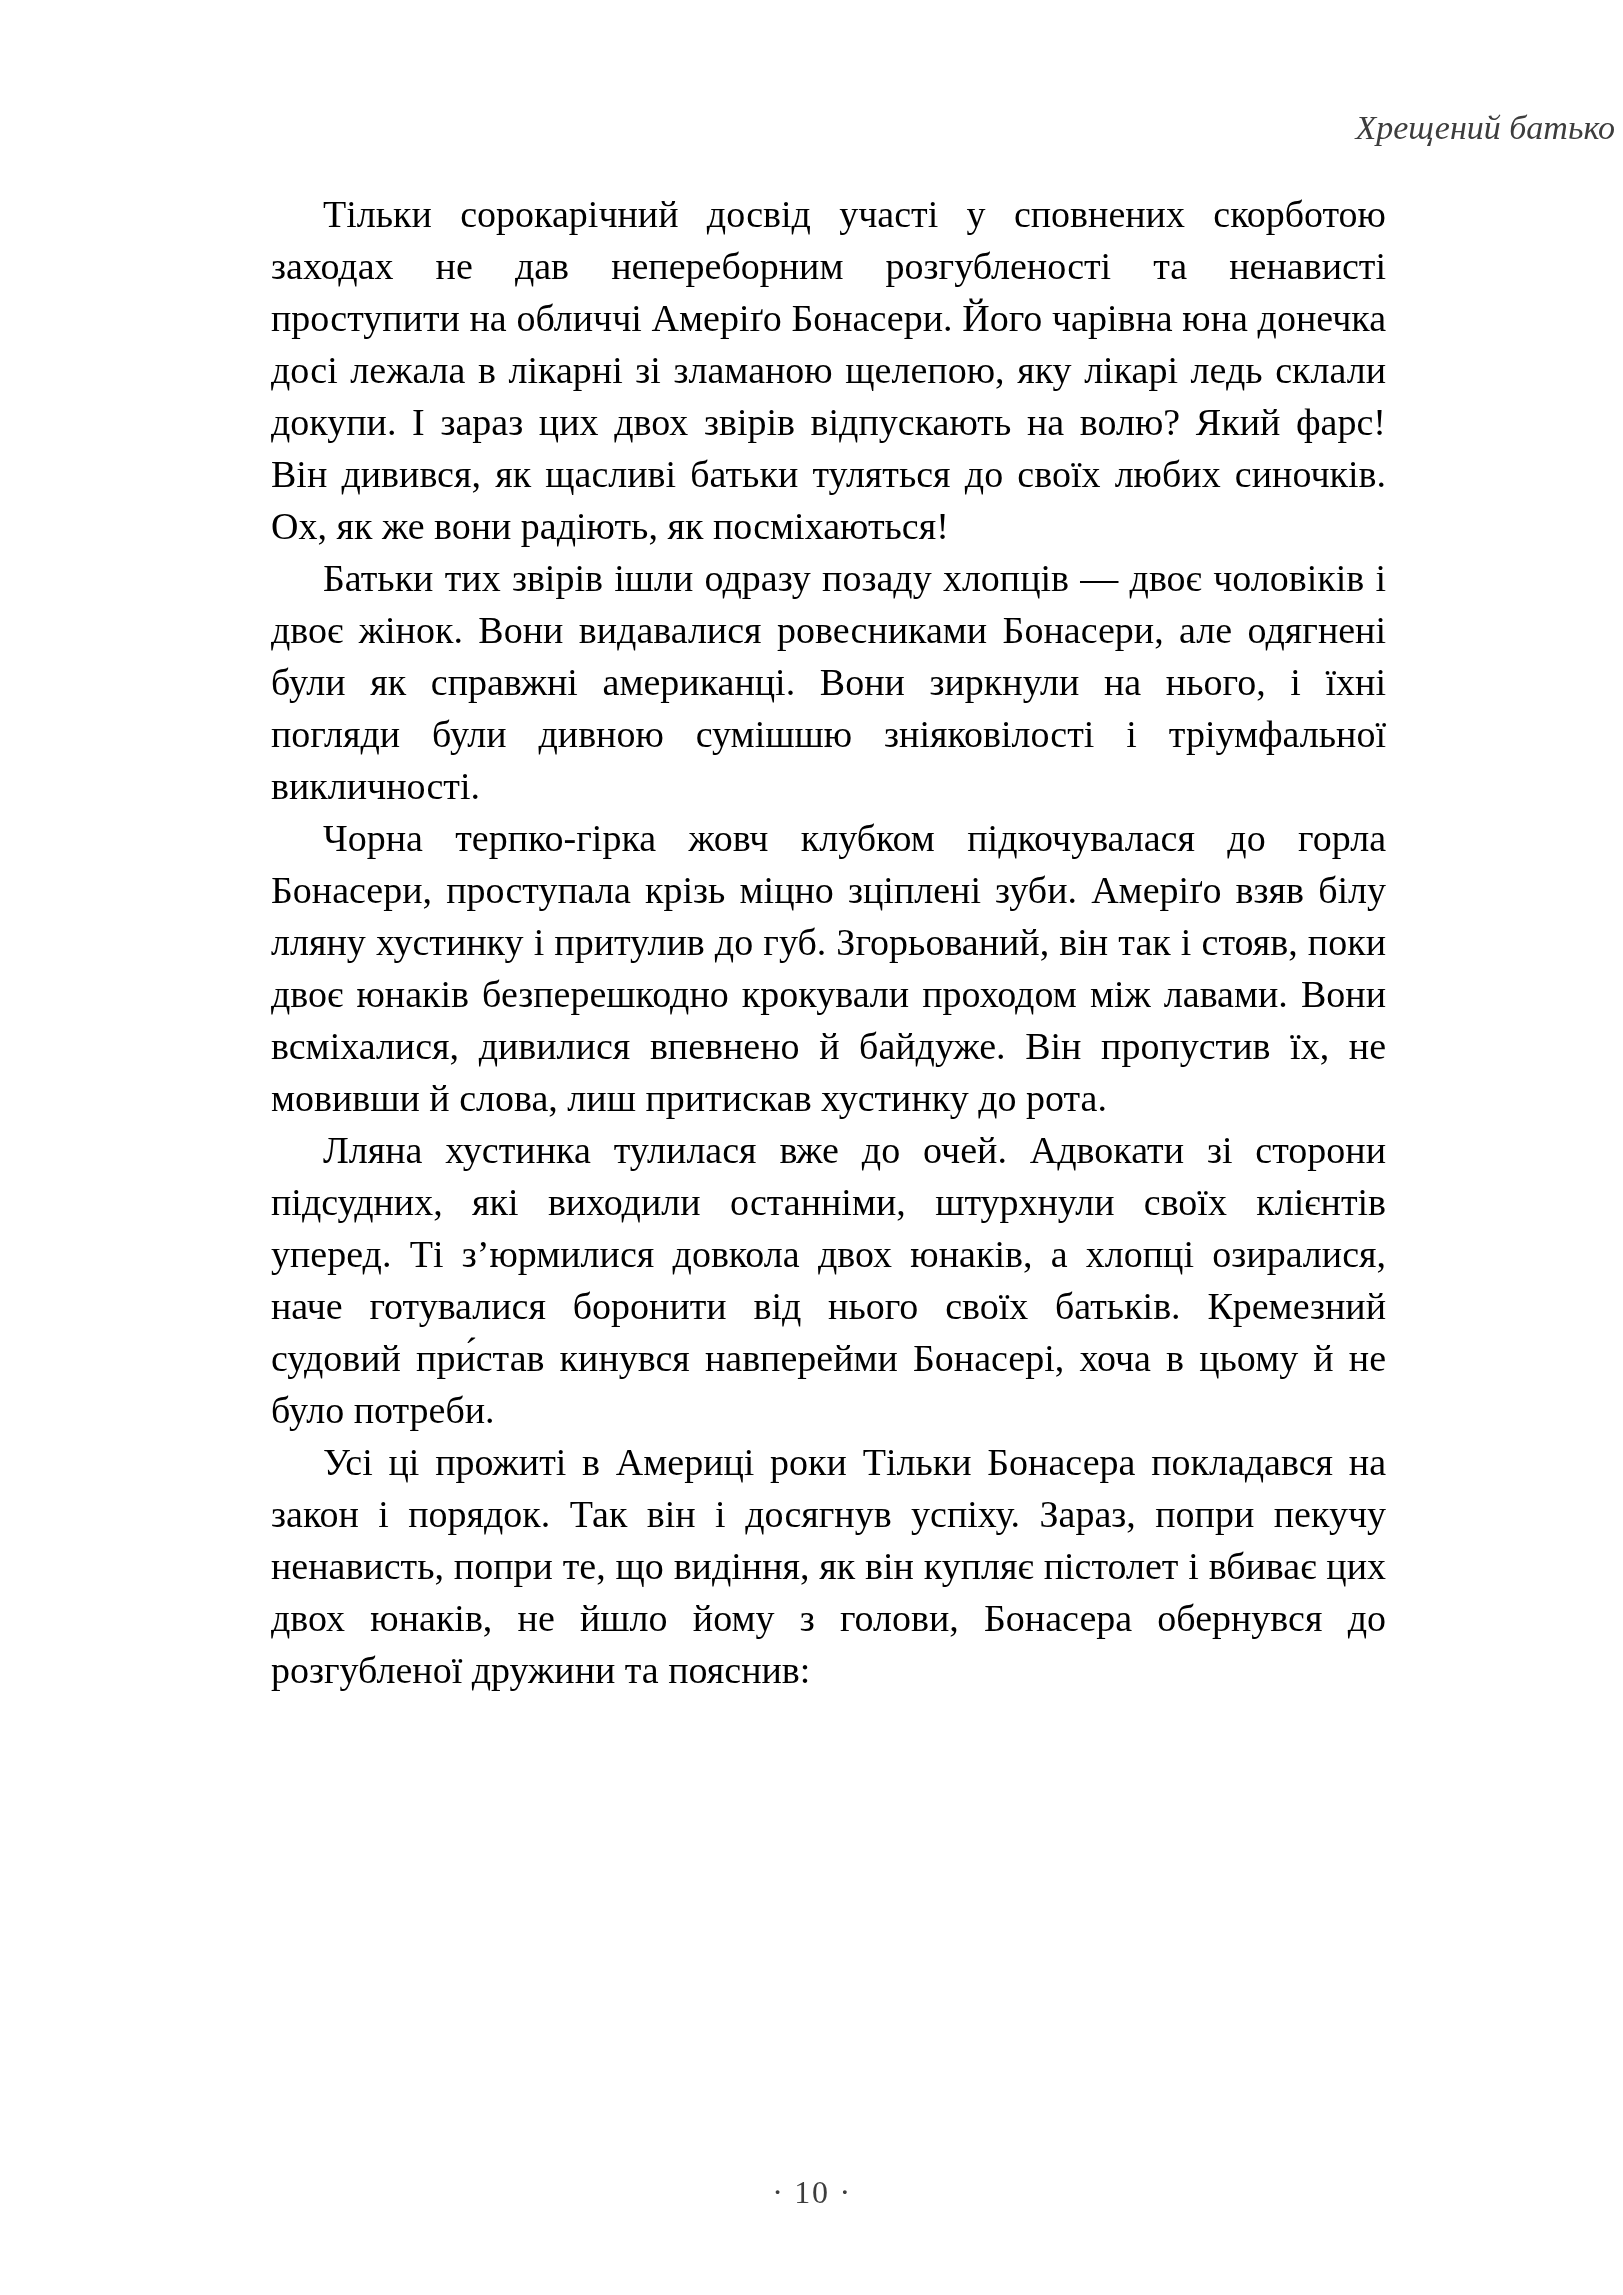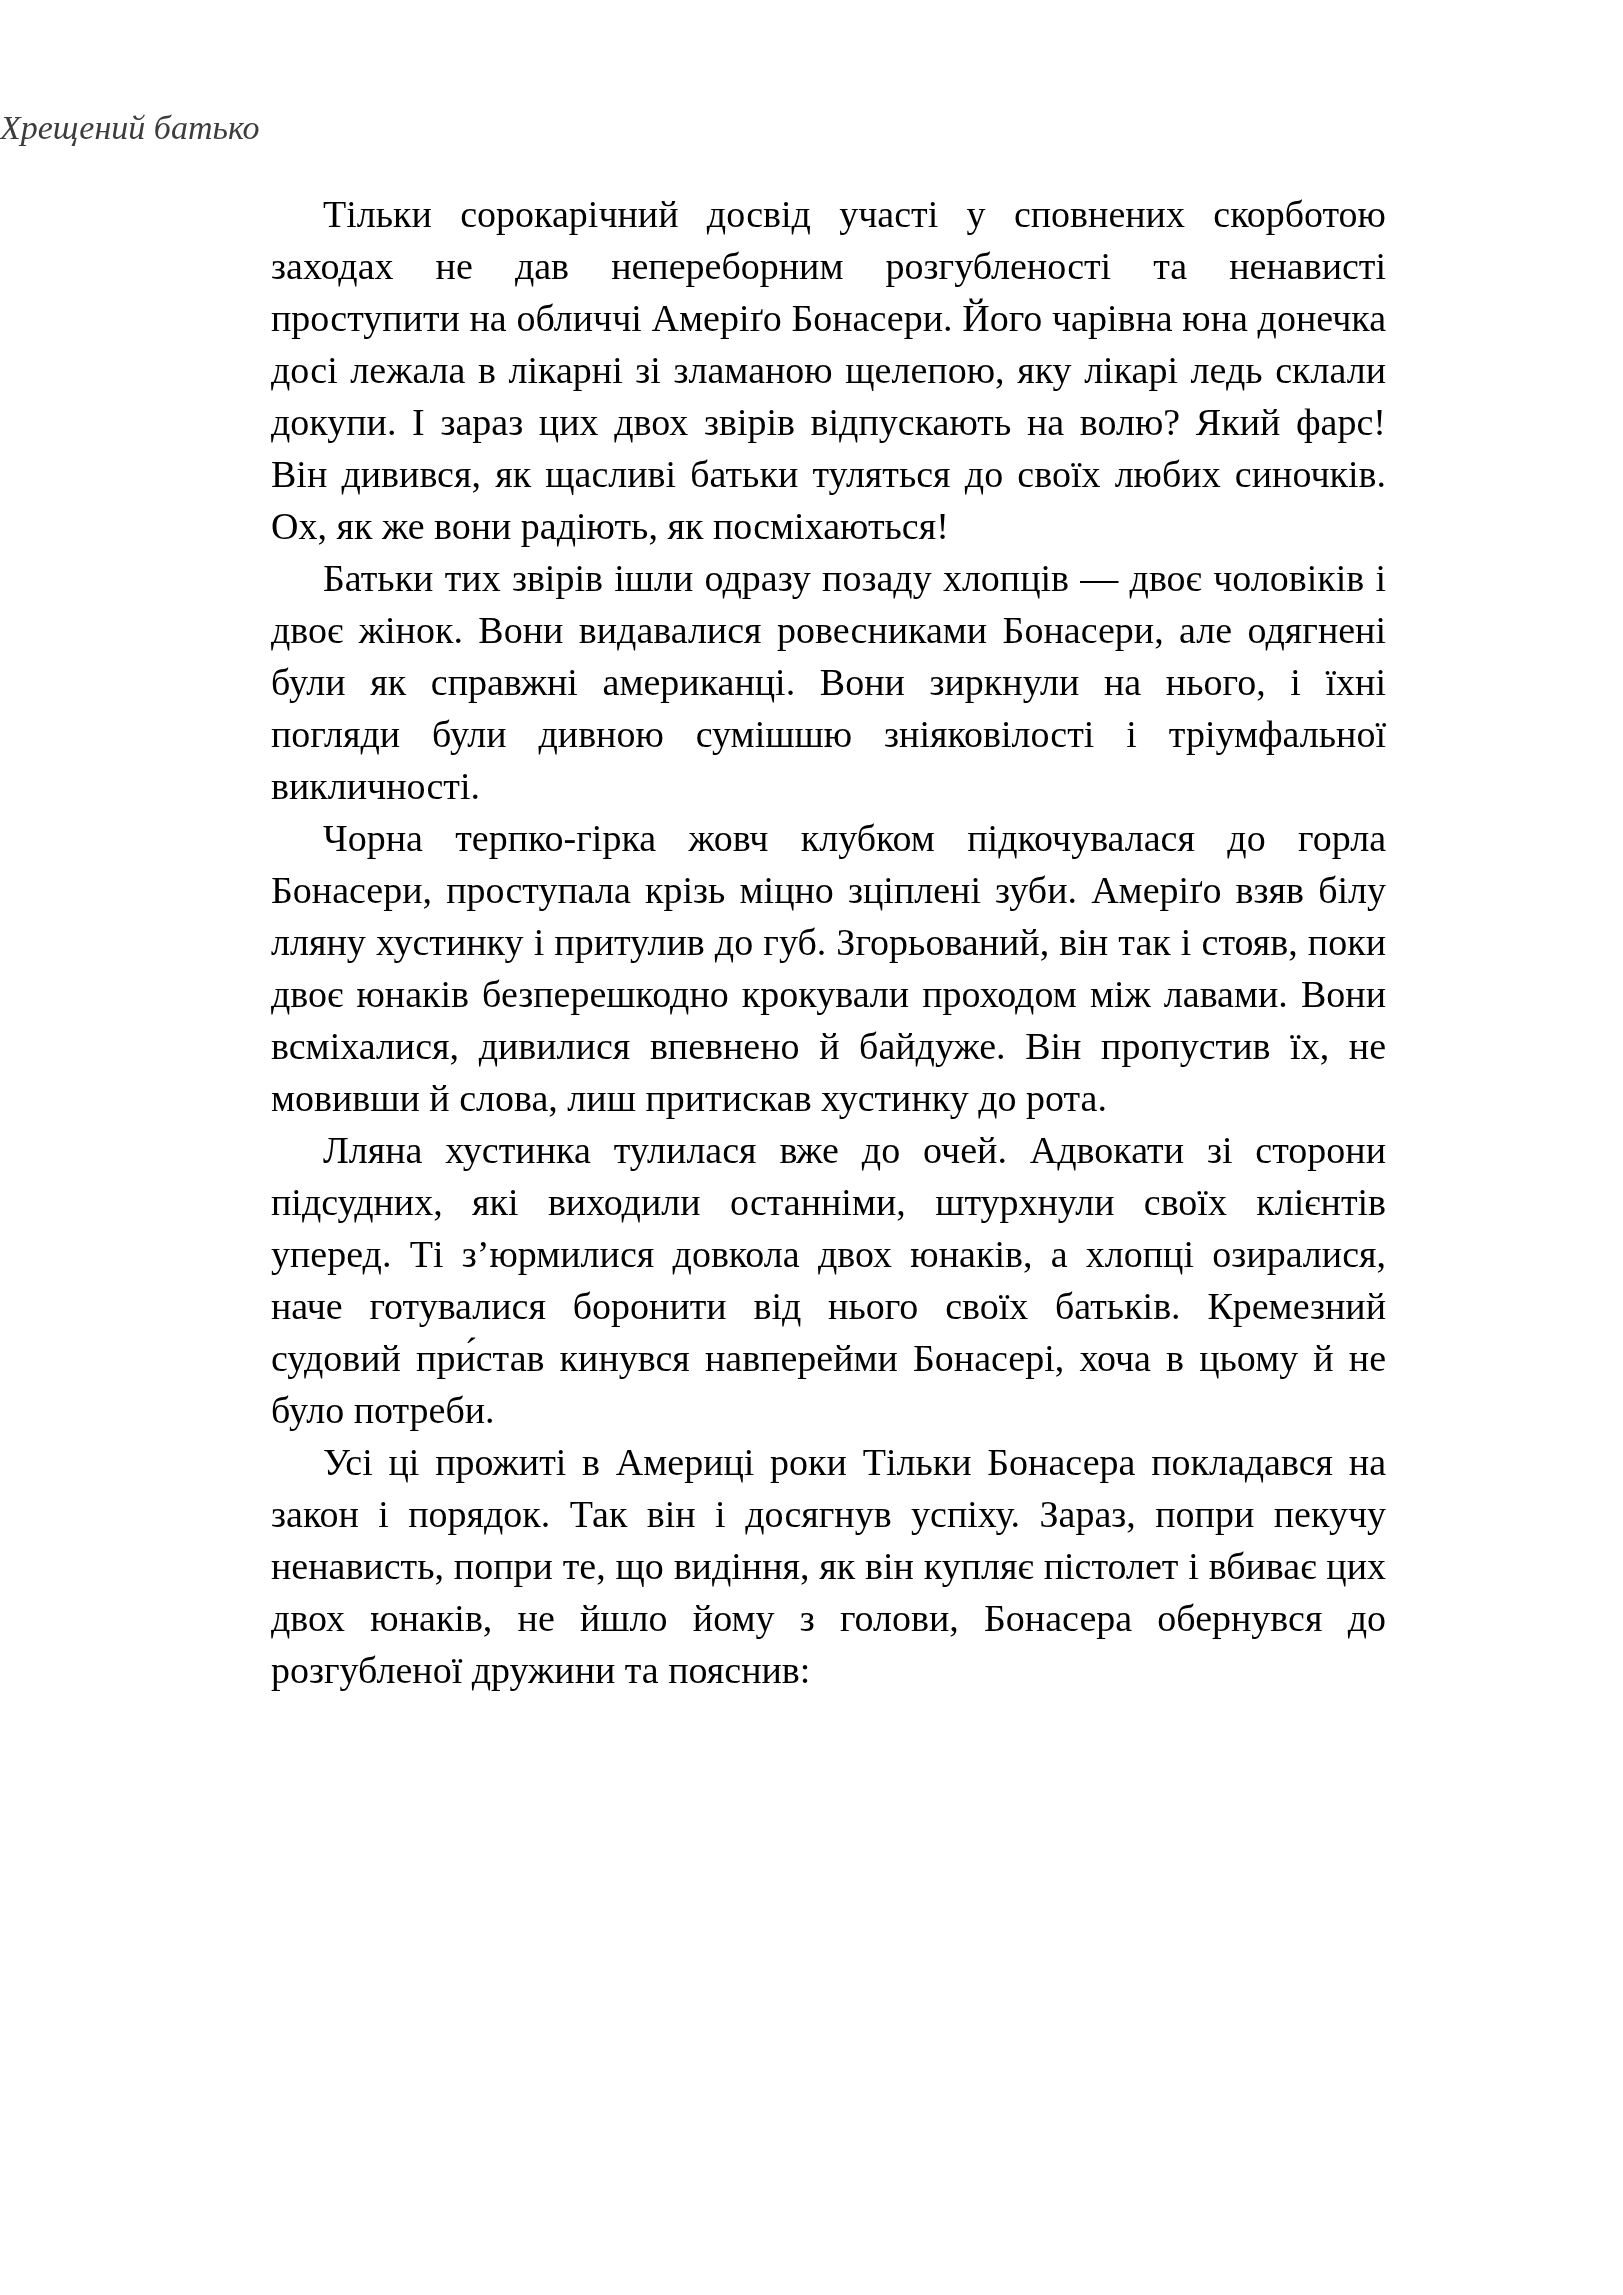--- a/index.html
+++ b/index.html
@@ -15,21 +15,21 @@
     background: #ffffff;
     font-family: "Liberation Serif", "DejaVu Serif", serif;
     color: #383838;
     overflow: hidden;
   }
   .running-header {
     position: absolute;
     top: 107px;
     left: 0;
     right: 9px;
-    text-align: left;
+    text-align: right;
     font-style: italic;
     font-size: 34px;
     line-height: 41px;
     color: #3d3d3d;
   }
   .body-text {
     position: absolute;
     top: 188px;
     left: 271px;
     width: 1115px;
@@ -63,15 +63,16 @@
   <div class="running-header">Хрещений батько</div>
 
   <div class="body-text">
     <p>Тільки сорокарічний досвід участі у сповнених скорботою заходах не дав непереборним розгубленості та ненависті проступити на обличчі Амеріґо Бонасери. Його чарівна юна донечка досі лежала в лікарні зі зламаною щелепою, яку лікарі ледь склали докупи. І зараз цих двох звірів відпускають на волю? Який фарс! Він дивився, як щасливі батьки туляться до своїх любих синочків. Ох, як же вони радіють, як посміхаються!</p>
     <p>Батьки тих звірів ішли одразу позаду хлопців — двоє чоловіків і двоє жінок. Вони видавалися ровесниками Бонасери, але одягнені були як справжні американці. Вони зиркнули на нього, і їхні погляди були дивною сумішшю зніяковілості і тріумфальної викличності.</p>
     <p>Чорна терпко-гірка жовч клубком підкочувалася до горла Бонасери, проступала крізь міцно зціплені зуби. Амеріґо взяв білу лляну хустинку і притулив до губ. Згорьований, він так і стояв, поки двоє юнаків безперешкодно крокували проходом між лавами. Вони всміхалися, дивилися впевнено й байдуже. Він пропустив їх, не мовивши й слова, лиш притискав хустинку до рота.</p>
     <p>Лляна хустинка тулилася вже до очей. Адвокати зі сторони підсудних, які виходили останніми, штурхнули своїх клієнтів уперед. Ті з’юрмилися довкола двох юнаків, а хлопці озиралися, наче готувалися боронити від нього своїх батьків. Кремезний судовий при́став кинувся навперейми Бонасері, хоча в цьому й не було потреби.</p>
     <p>Усі ці прожиті в Америці роки Тільки Бонасера покладався на закон і порядок. Так він і досягнув успіху. Зараз, попри пекучу ненависть, попри те, що видіння, як він купляє пістолет і вбиває цих двох юнаків, не йшло йому з голови, Бонасера обернувся до розгубленої дружини та пояснив:</p>
   </div>
 
+  <div class="page-number">· 10 ·</div>
 
 </div>
 
 
 </body></html>

